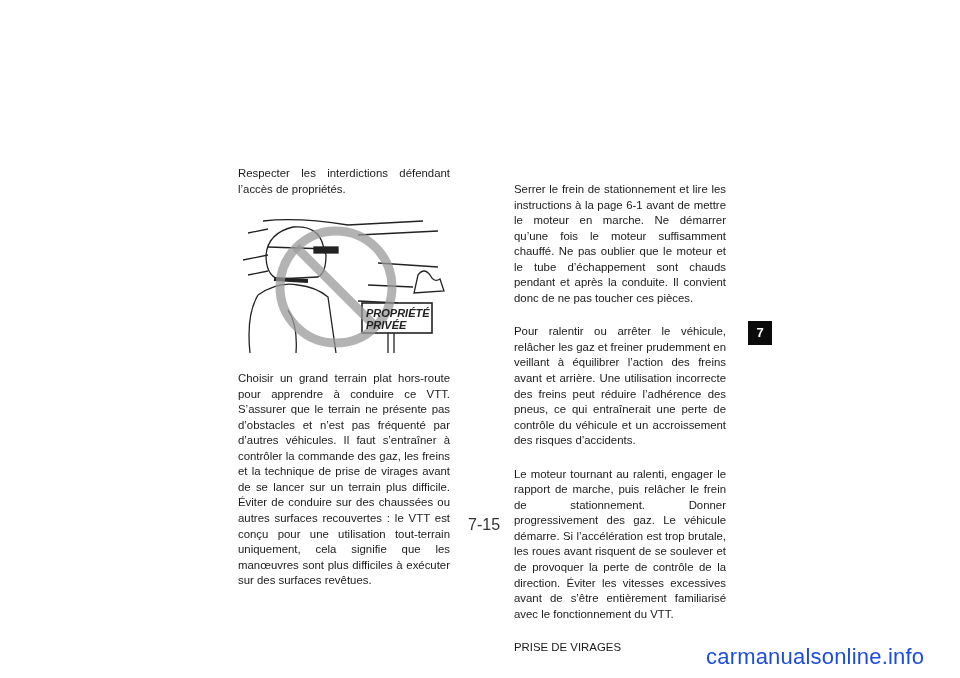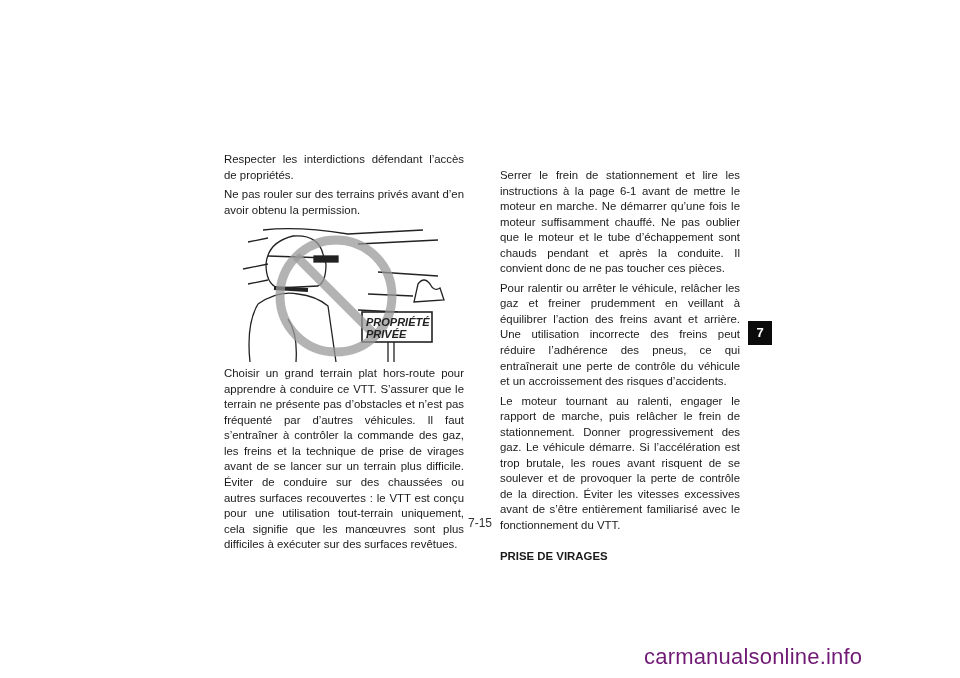--- a/index.html
+++ b/index.html
@@ -1,36 +1,35 @@
 <!DOCTYPE html>
 <html><head>
 <meta charset="utf-8">
 <style>
   html, body { margin:0; padding:0; }
   body { width:960px; height:678px; background:#ffffff; position:relative; overflow:hidden;
          font-family:"Liberation Sans", sans-serif; color:#1a1a1a; }
   .col { position:absolute; font-size:11.4px; line-height:15.55px; text-align:justify; }
-  .col p { margin:4px; }
+  .col p { margin:18px; }
   #left-col { left:220px; top:148px; width:248px; }
   #right-col { left:496px; top:164px; width:248px; }
   .illus { width:248px; height:138px; margin:6px 0 4px 0; position:relative;font-style:italic; }
   .illus svg { position:absolute; left:18px; top:0; }
-  .heading { font-weight:bold; margin-top:15.5px !important; }
-  .page-num { position:absolute; left:468px; top:516px; font-size:12px; color:#333; }
+  .heading { font-weight:normal; margin-top:15.5px !important; }
+  .page-num { position:absolute; left:468px; top:516px; font-size:16px; color:#333; }
   .tab { position:absolute; left:748px; top:321px; width:24px; height:24px; background:#0b0b0b;
          color:#fff; font-weight:bold; font-size:13px; text-align:center; line-height:24px; }
-  .watermark { position:absolute; left:644px; top:644px; font-size:22px; color:#701a75;
+  .watermark { position:absolute; left:706px; top:644px; font-size:22px; color:#1d4ed8;
                letter-spacing:0.2px; }
 </style>
 </head>
 <body>
 
 <div id="left-col" class="col">
   <p>Respecter les interdictions défendant l’accès de propriétés.</p>
-  <p>Ne pas rouler sur des terrains privés avant d’en avoir obtenu la permission.</p>
   <div class="illus">
     <svg width="210" height="138" viewBox="0 0 210 138">
       <g stroke="#222" stroke-width="1.3" fill="none">
         <path d="M25 6 Q60 2 110 10 L185 6"></path>
         <path d="M10 18 L30 14"></path>
           <path d="M120 20 L200 16"></path>
         <path d="M5 45 L30 40"></path>
           <path d="M140 48 L200 52"></path>
         <path d="M130 70 L175 72"></path>
           <path d="M120 86 L160 88"></path>

